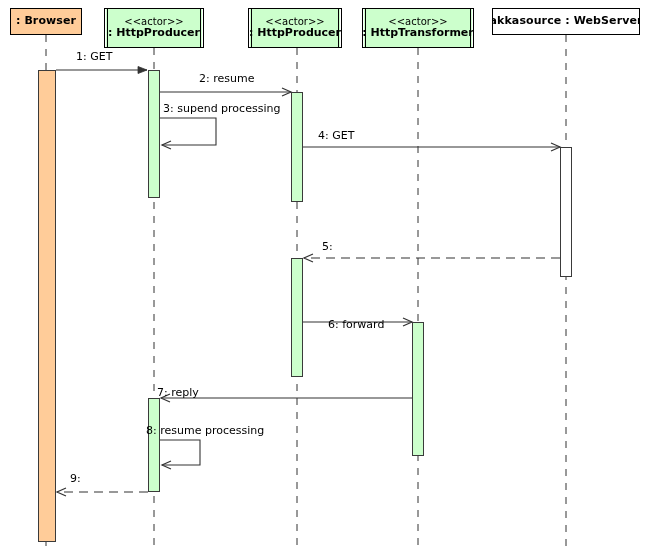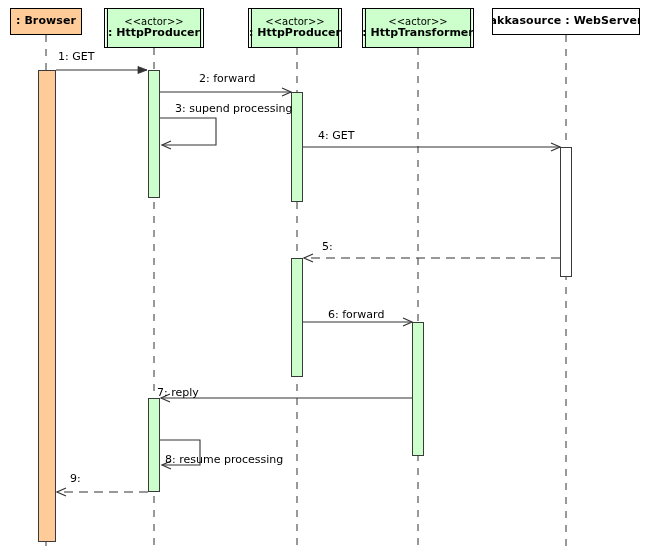--- a/index.html
+++ b/index.html
@@ -161,23 +161,23 @@
   </div>
 
   <div class="activation" style="left:38px;  top:70px;  width:18px; height:472px; background:#ffcc99;"></div>
   <div class="activation" style="left:148px; top:70px;  width:12px; height:128px; background:#ccffcc;"></div>
   <div class="activation" style="left:148px; top:398px; width:12px; height:94px;  background:#ccffcc;"></div>
   <div class="activation" style="left:291px; top:92px;  width:12px; height:110px; background:#ccffcc;"></div>
   <div class="activation" style="left:291px; top:258px; width:12px; height:119px; background:#ccffcc;"></div>
   <div class="activation" style="left:412px; top:322px; width:12px; height:134px; background:#ccffcc;"></div>
   <div class="activation" style="left:560px; top:147px; width:12px; height:130px; background:#ffffff;"></div>
 
-  <span class="msg-label" style="left:58px;  top:51px;">1: GET</span>
-  <span class="msg-label" style="left:199px; top:73px;">2: forward</span>
-  <span class="msg-label" style="left:163px; top:103px;margin-left:12px;">3: supend processing</span>
+  <span class="msg-label" style="left:76px;  top:51px;">1: GET</span>
+  <span class="msg-label" style="left:199px; top:73px;">2: resume</span>
+  <span class="msg-label" style="left:163px; top:103px;">3: supend processing</span>
   <span class="msg-label" style="left:318px; top:130px;">4: GET</span>
   <span class="msg-label" style="left:322px; top:241px;">5:</span>
-  <span class="msg-label" style="left:328px; top:309px;">6: forward</span>
+  <span class="msg-label" style="left:328px; top:319px;">6: forward</span>
   <span class="msg-label" style="left:157px; top:387px;">7: reply</span>
-  <span class="msg-label" style="left:165px; top:425px;margin-top:29px;">8: resume processing</span>
+  <span class="msg-label" style="left:146px; top:425px;">8: resume processing</span>
   <span class="msg-label" style="left:70px;  top:473px;">9:</span>
 
 </div>
 
 </body></html>

